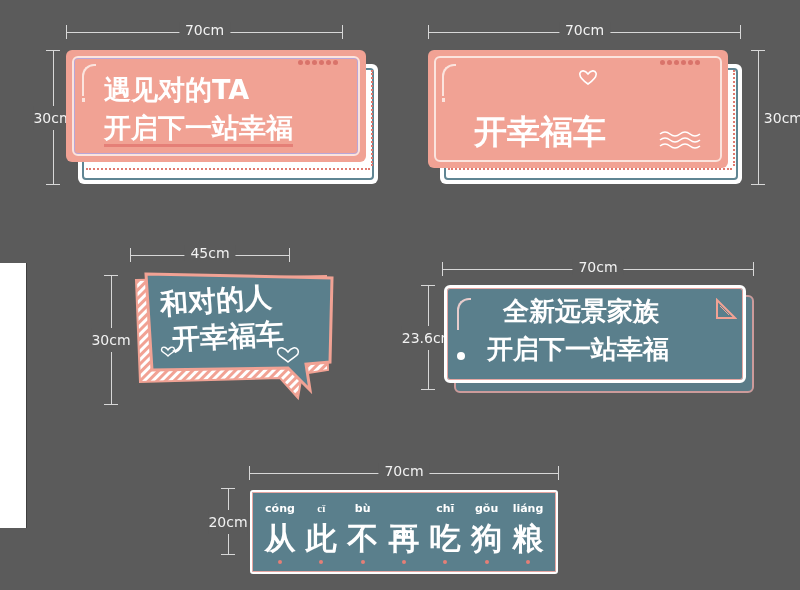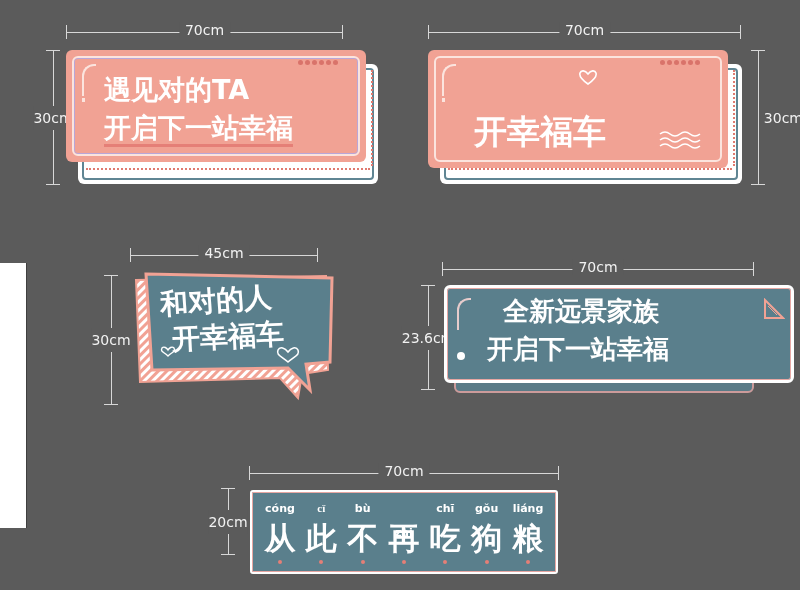--- a/index.html
+++ b/index.html
@@ -137,21 +137,21 @@
       <path d="M10 16 C3 11 1 8 2 5 C3 2 7 2 10 6 C13 2 17 2 18 5 C19 8 17 11 10 16 Z" fill="none" stroke="#fff" stroke-width="1.6"></path>
     </svg>
     <svg style="position:absolute;left:230px;top:80px;" width="48" height="22" viewBox="0 0 48 22">
       <path d="M2 4 q5 -4 10 0 t10 0 t10 0 t10 0" fill="none" stroke="#fff" stroke-width="1.6"></path>
       <path d="M2 10 q5 -4 10 0 t10 0 t10 0 t10 0" fill="none" stroke="#fff" stroke-width="1.6"></path>
       <path d="M2 16 q5 -4 10 0 t10 0 t10 0 t10 0" fill="none" stroke="#fff" stroke-width="1.6"></path>
     </svg>
   </div>
 </div>
 
-<div class="dim-h" style="left:130px;top:248px;width:188px;">
+<div class="dim-h" style="left:130px;top:248px;width:160px;">
   <div class="line"></div>
     <div class="tick-l"></div>
     <div class="tick-r"></div>
   <span class="lbl">45cm</span>
 </div>
 <div class="dim-v" style="left:104px;top:275px;height:130px;">
   <div class="line"></div>
     <div class="tick-t"></div>
     <div class="tick-b"></div>
   <span class="lbl">30cm</span>
@@ -178,21 +178,21 @@
   <span class="lbl">70cm</span>
 </div>
 <div class="dim-v" style="left:421px;top:285px;height:105px;">
   <div class="line"></div>
     <div class="tick-t"></div>
     <div class="tick-b"></div>
   <span class="lbl">23.6cm</span>
 </div>
 <div class="sign" style="left:444px;top:285px;width:310px;height:106px;">
   <div style="position:absolute;left:10px;top:10px;width:296px;height:94px;border:2px solid #d9a3a3;border-radius:6px;background:#5a7f8c;opacity:0.9;"></div>
-  <div class="teal" style="position:absolute;left:0;top:0;width:296px;height:92px;border:3px solid #ffffff;border-radius:6px;box-shadow:0 0 0 1px #e7a7a3 inset;padding-left:48px;">
+  <div class="teal" style="position:absolute;left:0;top:0;width:296px;height:92px;border:3px solid #ffffff;border-radius:6px;box-shadow:0 0 0 1px #e7a7a3 inset;">
     <div class="bracket" style="left:10px;top:10px;border-color:#e7cccc;"></div>
     <div style="position:absolute;left:10px;top:64px;width:8px;height:8px;border-radius:50%;background:#fff;"></div>
     <svg style="position:absolute;right:6px;top:10px;" width="22" height="22" viewBox="0 0 22 22">
       <path d="M2 2 L2 20 L20 20 Z" fill="none" stroke="#f1a294" stroke-width="2"></path>
       <path d="M5 8 L14 17" stroke="#f1a294" stroke-width="1"></path>
     </svg>
     <div class="sign-text" style="left:56px;top:8px;font-size:26px;">全新远景家族</div>
     <div class="sign-text" style="left:40px;top:46px;font-size:26px;">开启下一站幸福</div>
   </div>
 </div>

